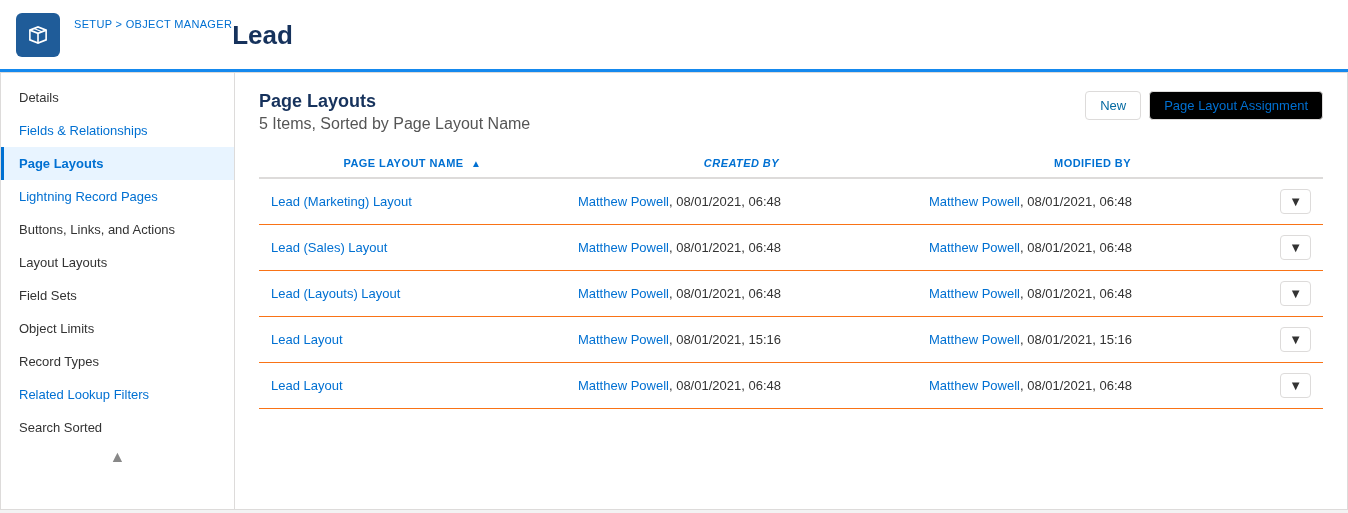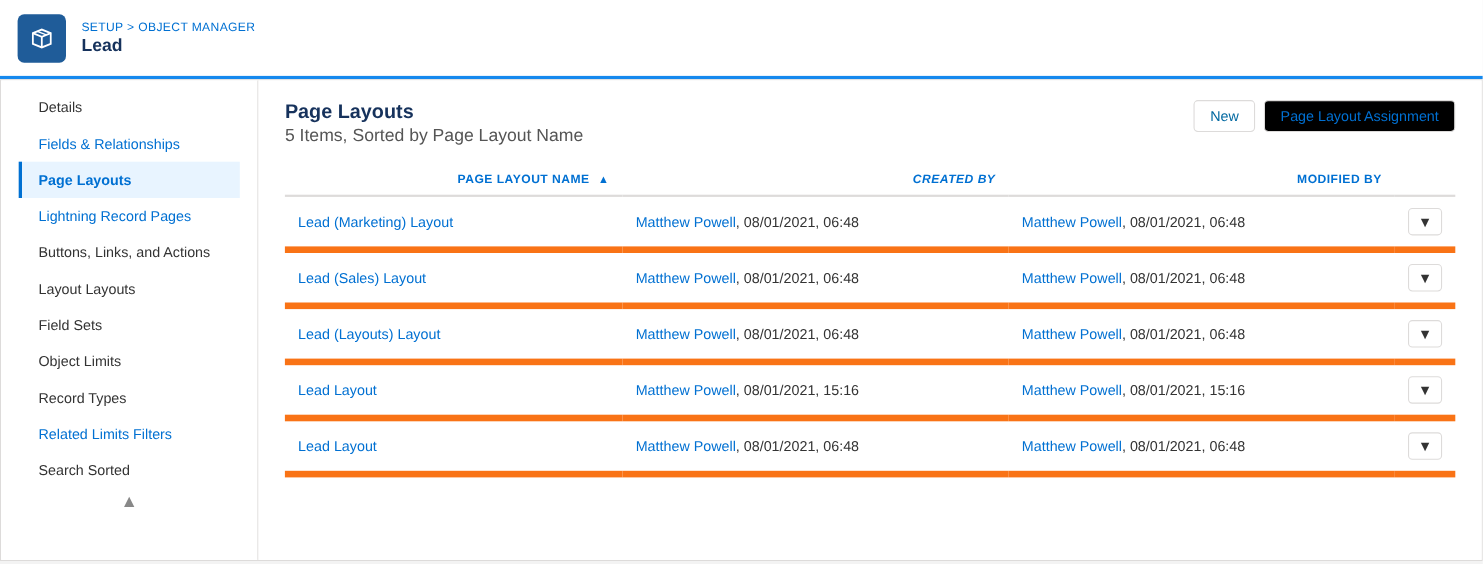--- a/index.html
+++ b/index.html
@@ -15,45 +15,45 @@
       gap: 14px;
       min-height: 72px;
     }
     .app-logo {
       width: 44px; height: 44px;
       background: #1f5c99;
       border-radius: 6px;
       display: flex; align-items: center; justify-content: center;
     }
     .app-logo svg { width: 26px; height: 26px; }
-    .header-text { display: flex; flex-direction: column; }
+    .header-text { display: flex; flex-direction: row; }
     .breadcrumb {
       font-size: 11px; color: #555; text-transform: uppercase; letter-spacing: 0.03em;
     }
     .breadcrumb span { color: #0070d2; }
-    .page-title { font-size: 16px; font-weight: 600; color: #16325c; margin-top: 2px; }
+    .page-title { font-size: 26px; font-weight: 600; color: #16325c; margin-top: 2px; }
 
     
     .main-layout {
       display: flex;
       height: calc(100vh - 75px);
       overflow: hidden;
       background: #fff;
       border: 1px solid #dddbda;
       margin: 0;
     }
 
     
     .sidebar {
       width: 234px;
       min-width: 234px;
       border-right: 1px solid #dddbda;
       overflow-y: auto;
       background: #fff;
-      padding: 8px 16px;
+      padding: 8px 0;
     }
     .sidebar-item {
       padding: 9px 18px;
       font-size: 13px;
       color: #333;
       cursor: pointer;
       white-space: nowrap;
     }
     .sidebar-item.active {
       background: #e8f4ff;
@@ -114,35 +114,35 @@
     .btn-brand {
       background: #000000;
       border-color: #dddbda;
       color: #0070d2;
     }
 
     
     .data-table { width: 100%; border-collapse: collapse; }
     .data-table thead tr { border-bottom: 2px solid #dddbda; }
     .data-table th {
-      text-align: right;
+      text-align: center;
       font-size: 11px;
       font-weight: 700;
       color: #0070d2;
       padding: 8px 12px;
       text-transform: uppercase;
       letter-spacing: 0.04em;
       white-space: nowrap;
     }
     .col-name { width: 30%; }
     .col-created { width: 35%; font-style: italic; }
     .col-modified { width: 35%; }
     .th-sort-icon { display: inline-block; margin-left: 4px; color: #0070d2; font-size: 10px; }
 
-    .data-table tbody tr { border-bottom: 6px solid #f97316; }
+    .data-table tbody tr { border-bottom: 1px solid #f97316; }
     .data-table td { padding: 10px 12px; font-size: 13px; color: #333; vertical-align: middle; }
     .link-text { color: #0070d2; text-decoration: none; cursor: pointer; }
 
     .action-cell { width: 46px; text-align: right; }
     .dropdown-btn {
       border: 1px solid #dddbda;
       border-radius: 4px;
       background: #fff;
       padding: 4px 8px;
       cursor: pointer;
@@ -182,21 +182,21 @@
 
     <div class="sidebar-item">Details</div>
       <div class="sidebar-item has-link">Fields &amp; Relationships</div>
       <div class="sidebar-item active">Page Layouts</div>
       <div class="sidebar-item has-link">Lightning Record Pages</div>
       <div class="sidebar-item">Buttons, Links, and Actions</div>
       <div class="sidebar-item">Layout Layouts</div>
       <div class="sidebar-item">Field Sets</div>
       <div class="sidebar-item">Object Limits</div>
       <div class="sidebar-item">Record Types</div>
-      <div class="sidebar-item has-link">Related Limits Filters</div>
+      <div class="sidebar-item has-link">Related Lookup Filters</div>
       <div class="sidebar-item">Search Sorted</div>
       <div class="sidebar-scroll-indicator">▲</div>
   </nav>
 
   <main class="content-area">
     <div class="content-header">
       <div>
         <div class="content-title">Page Layouts</div>
         <div class="content-subtitle">5 Items, Sorted by Page Layout Name</div>
       </div>

